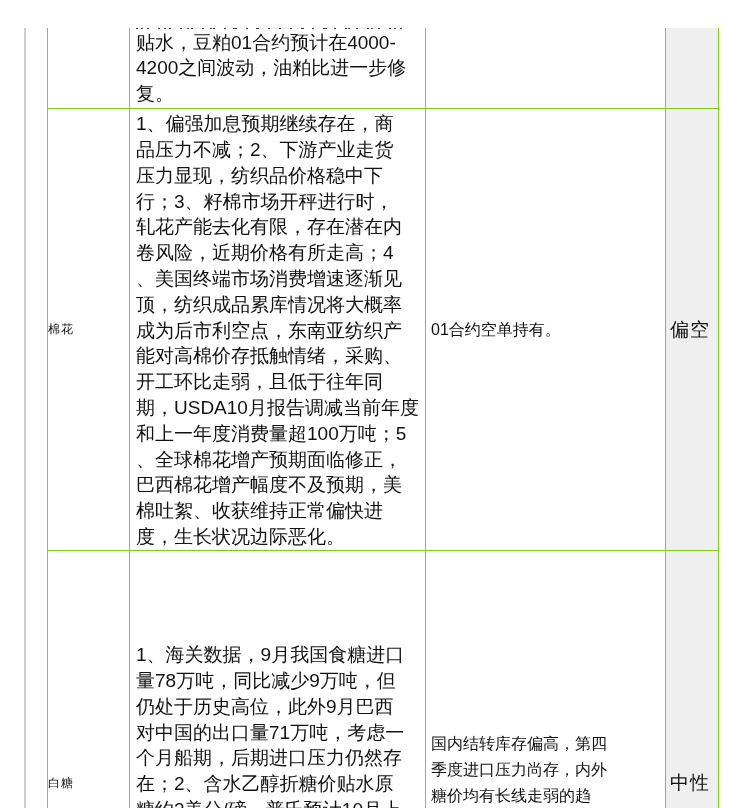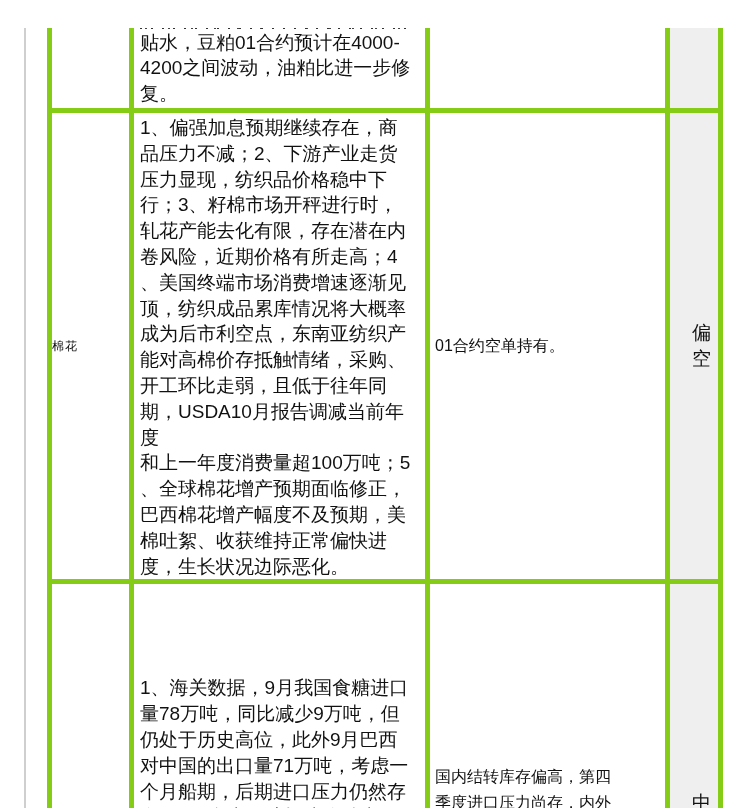--- a/index.html
+++ b/index.html
@@ -10,21 +10,21 @@
     margin-top:28px;
   }
   .edge-line{
     position:absolute;left:24px;top:0;width:2px;height:808px;background:#cfcfcf;
   }
   table.commodity{
     position:absolute;left:47px;top:-1px;width:671px;
     border-collapse:collapse;table-layout:fixed;
   }
   table.commodity td{
-    border:5px solid #84cc16;padding:0;vertical-align:middle;overflow:hidden;
+    border:1px solid #84cc16;padding:0;vertical-align:middle;overflow:hidden;
   }
   tr.row-top td{border-top:none;height:81px;}
   tr.row-cotton td{height:441px;}
   tr.row-sugar td{height:464px;}
   td.c-name{font-size:12px;padding-left:5px;letter-spacing:1px;}
   td.c-analysis{vertical-align:top;}
   .analysis-text{
     white-space:pre-line;font-size:19px;line-height:25.8px;
     padding:2px 4px 0 6px;
   }
@@ -35,21 +35,21 @@
   .clipwrap .analysis-text{padding-top:0;}
   .frag{
     height:3px;width:268px;margin:0 0 1px 6px;
     background-image:
       repeating-linear-gradient(90deg,#333 0 2px,transparent 2px 11px),
       repeating-linear-gradient(90deg,transparent 0 5px,#444 5px 7px,transparent 7px 23px);
   }
   td.c-sugg{font-size:16px;}
   .sugg-text{white-space:pre-line;line-height:26px;padding:0 4px 0 5px;}
   td.c-stance{background:#efefef;font-size:19px;}
-  .stance-text{padding-left:22px;letter-spacing:1px;}
+  .stance-text{padding-left:4px;letter-spacing:1px;}
 </style>
 </head>
 <body>
 
 <div class="page">
   <div class="edge-line"></div>
 
   <table class="commodity">
     <colgroup>
       <col style="width:82px">

